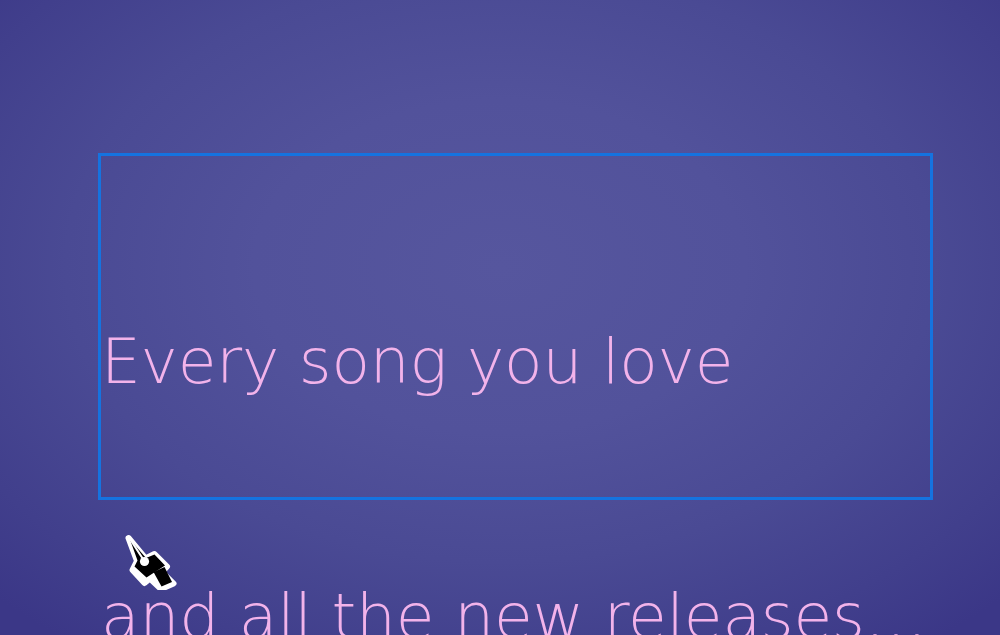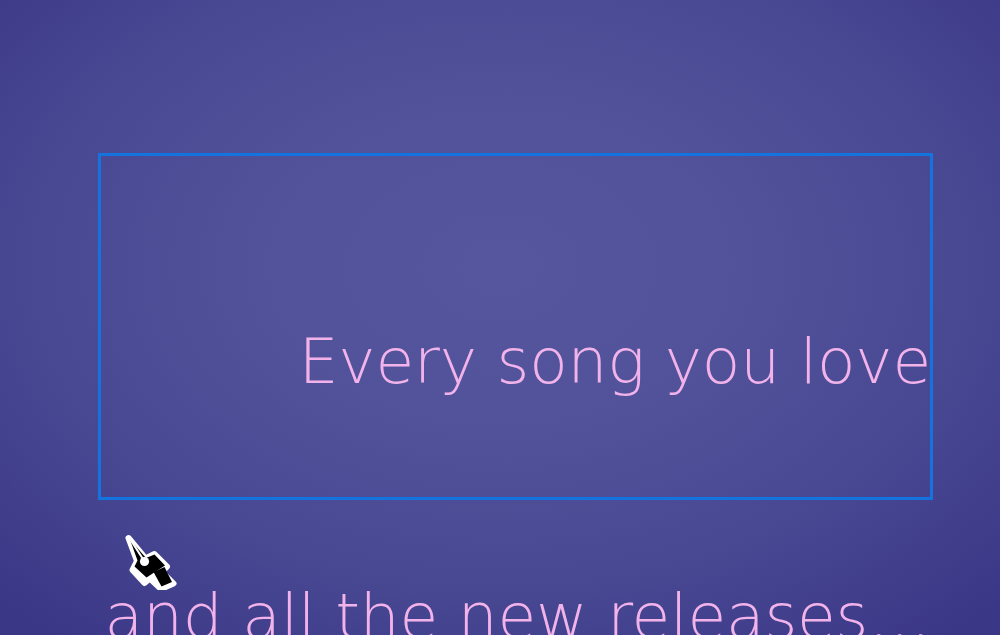--- a/index.html
+++ b/index.html
@@ -51,21 +51,20 @@
     font-size: 63px;
     font-weight: 300;
     line-height: 85px;
     letter-spacing: -0.2px;
     white-space: pre;
     -webkit-font-smoothing: antialiased;
   }
   .text-line {
     display: block;
     height: 85px;
-    text-align: right;
   }
 
   
   #pen-cursor {
     position: absolute;
     left: 123px;
     top: 534px;
     width: 56px;
     height: 56px;
     pointer-events: none;

